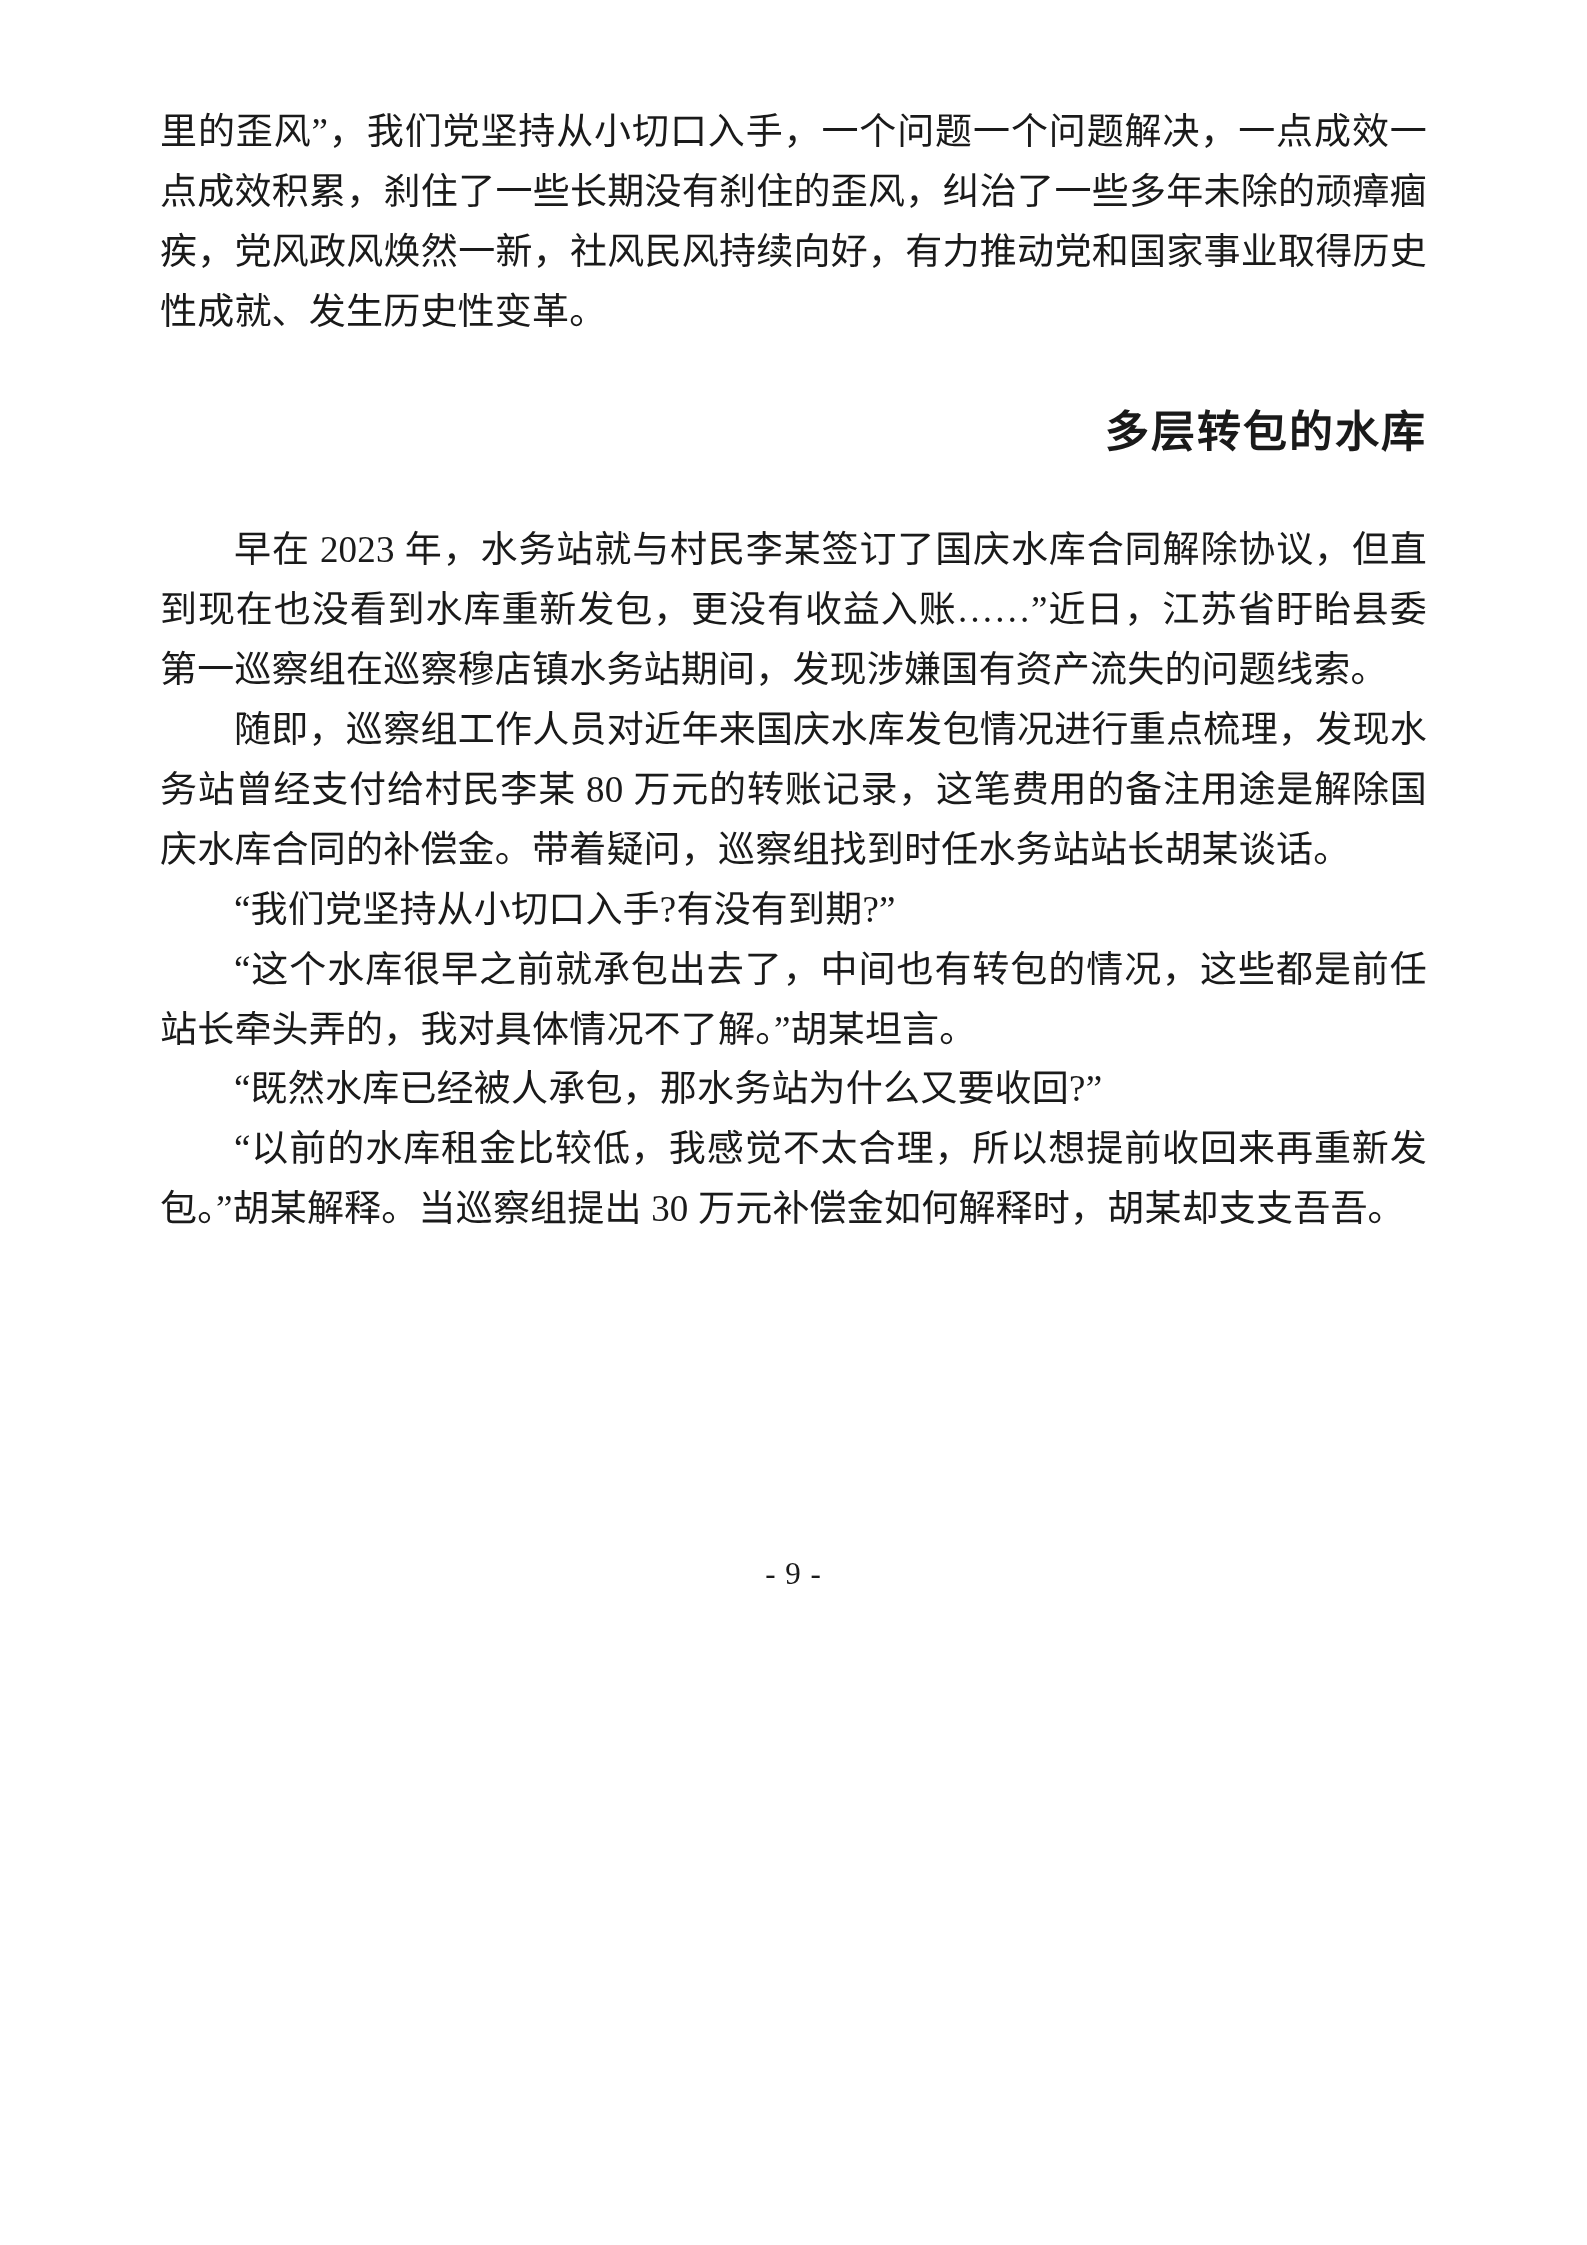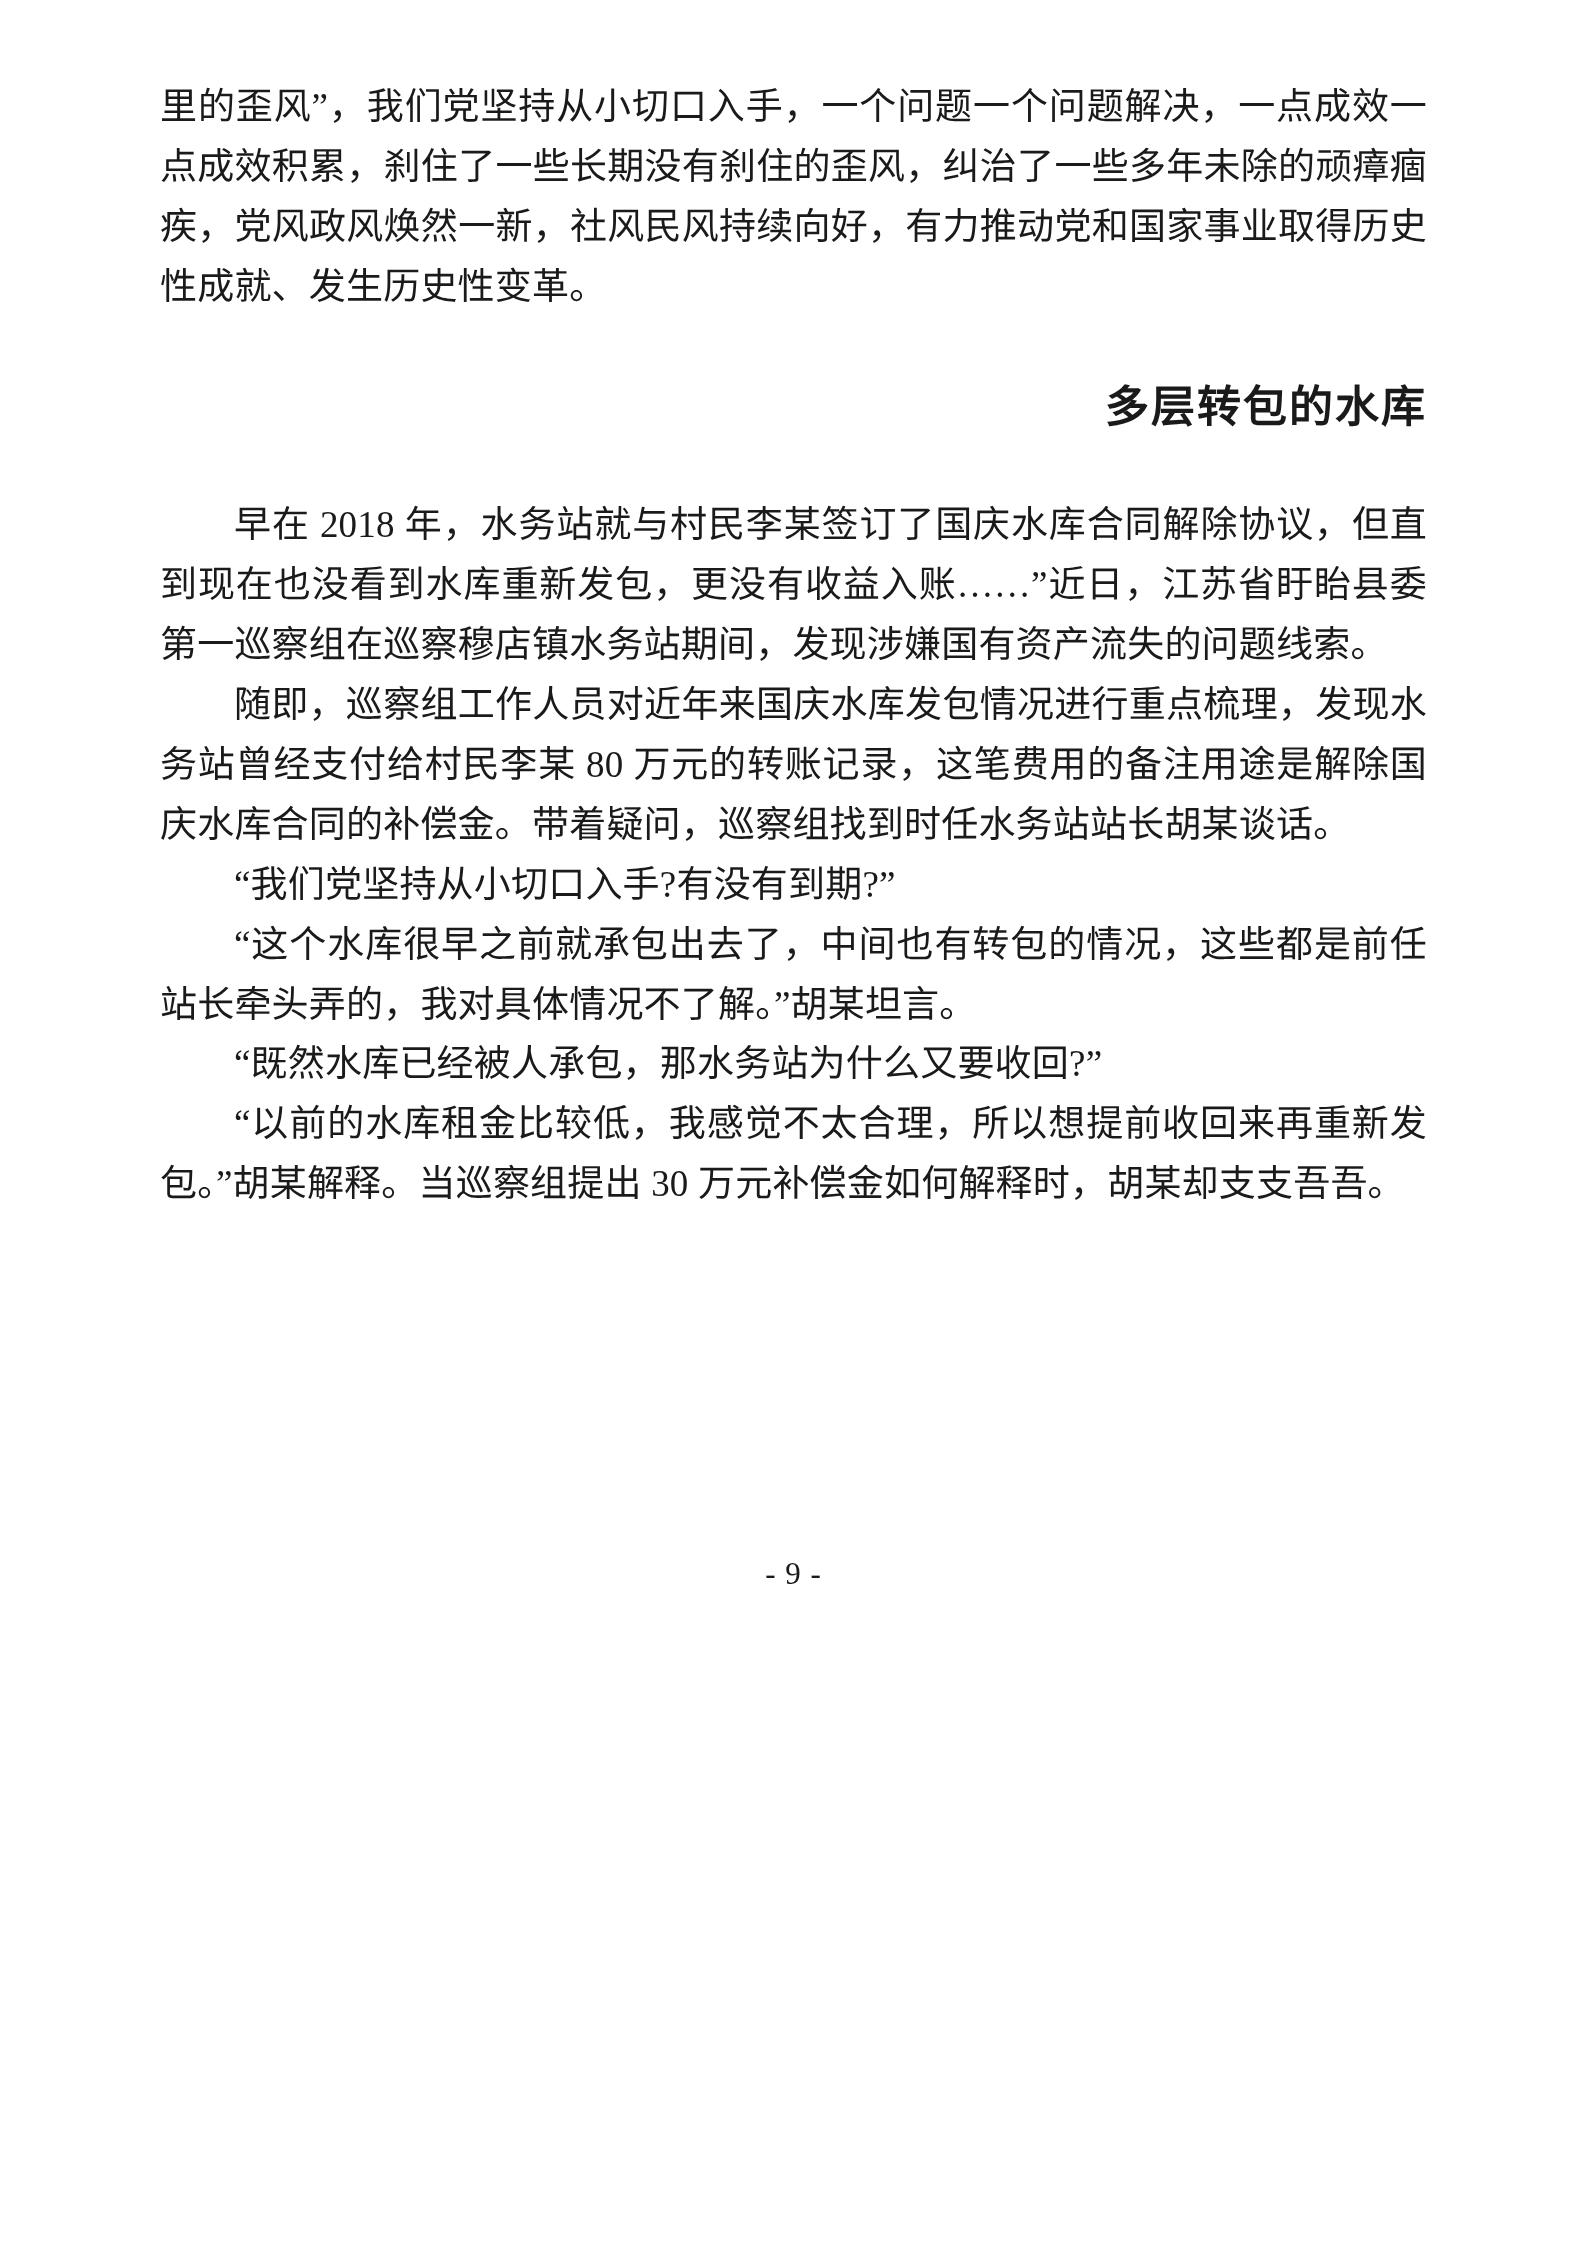--- a/index.html
+++ b/index.html
@@ -15,21 +15,21 @@
     position: relative;
     overflow: hidden;
   }
   .page {
     position: absolute;
     left: 0;
     top: 0;
     width: 1587px;
     height: 1674px;
     box-sizing: border-box;
-    padding: 77px 160px 60px 160px;
+    padding: 102px 160px 60px 160px;
   }
   .body-text {
     font-size: 37px;
     line-height: 1.62;
     text-align: justify;
     text-justify: inter-ideograph;
     letter-spacing: 0.2px;
   }
   .para {
     margin: 0;
@@ -77,21 +77,21 @@
   <div class="body-text">
 
     <p class="para no-indent">里的歪风”，我们党坚持从小切口入手，一个问题一个问题解决，一点成效一点成效积累，刹住了一些长期没有刹住的歪风，纠治了一些多年未除的顽瘴痼疾，党风政风焕然一新，社风民风持续向好，有力推动党和国家事业取得历史性成就、发生历史性变革。</p>
 
 
 
     <h1 class="article-title">多层转包的水库</h1>
 
     <div class="gap-after-title"></div>
 
-    <p class="para">早在 2018 年，水务站就与村民李某签订了国庆水库合同解除协议，但直到现在也没看到水库重新发包，更没有收益入账……”近日，江苏省盱眙县委第一巡察组在巡察穆店镇水务站期间，发现涉嫌国有资产流失的问题线索。</p>
+    <p class="para">早在 2023 年，水务站就与村民李某签订了国庆水库合同解除协议，但直到现在也没看到水库重新发包，更没有收益入账……”近日，江苏省盱眙县委第一巡察组在巡察穆店镇水务站期间，发现涉嫌国有资产流失的问题线索。</p>
 
     <p class="para">随即，巡察组工作人员对近年来国庆水库发包情况进行重点梳理，发现水务站曾经支付给村民李某 80 万元的转账记录，这笔费用的备注用途是解除国庆水库合同的补偿金。带着疑问，巡察组找到时任水务站站长胡某谈话。</p>
 
     <p class="para">“我们党坚持从小切口入手?有没有到期?”</p>
 
     <p class="para">“这个水库很早之前就承包出去了，中间也有转包的情况，这些都是前任站长牵头弄的，我对具体情况不了解。”胡某坦言。</p>
 
     <p class="para">“既然水库已经被人承包，那水务站为什么又要收回?”</p>
 
     <p class="para">“以前的水库租金比较低，我感觉不太合理，所以想提前收回来再重新发包。”胡某解释。当巡察组提出 30 万元补偿金如何解释时，胡某却支支吾吾。</p>

